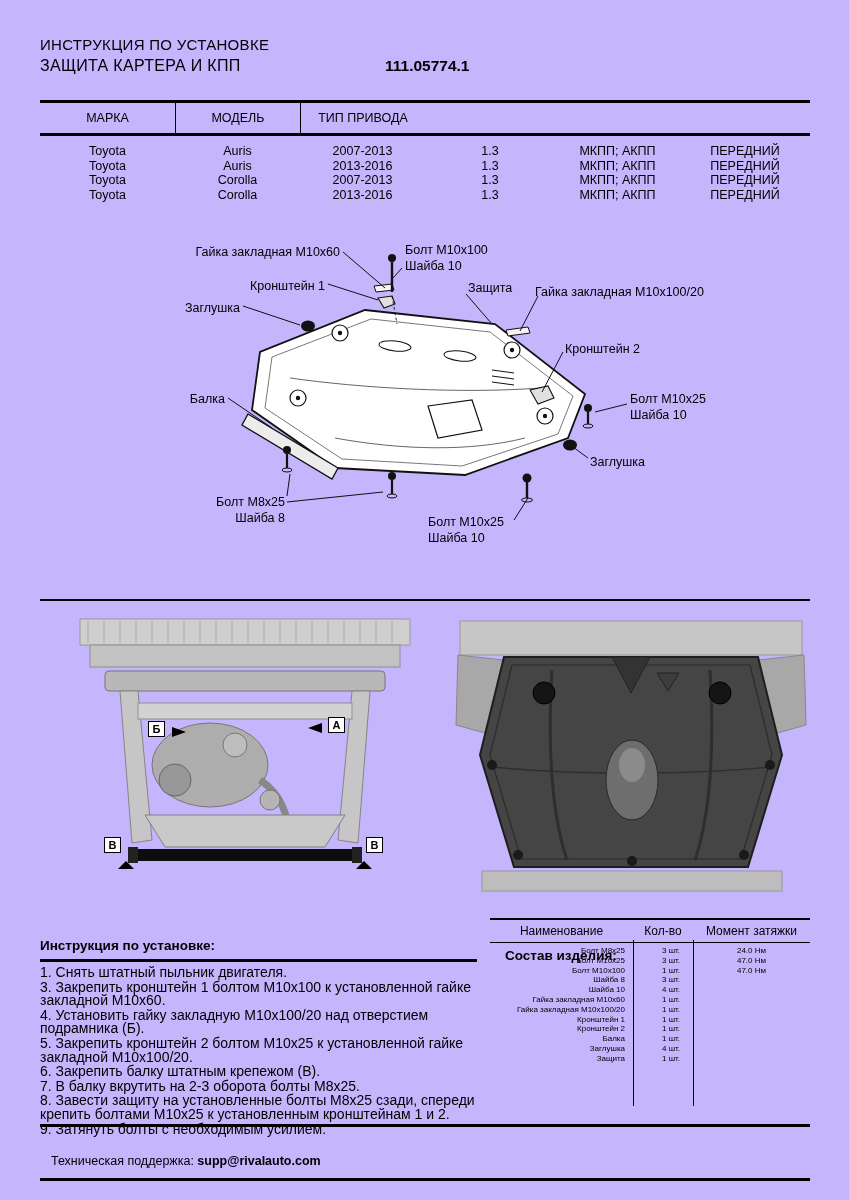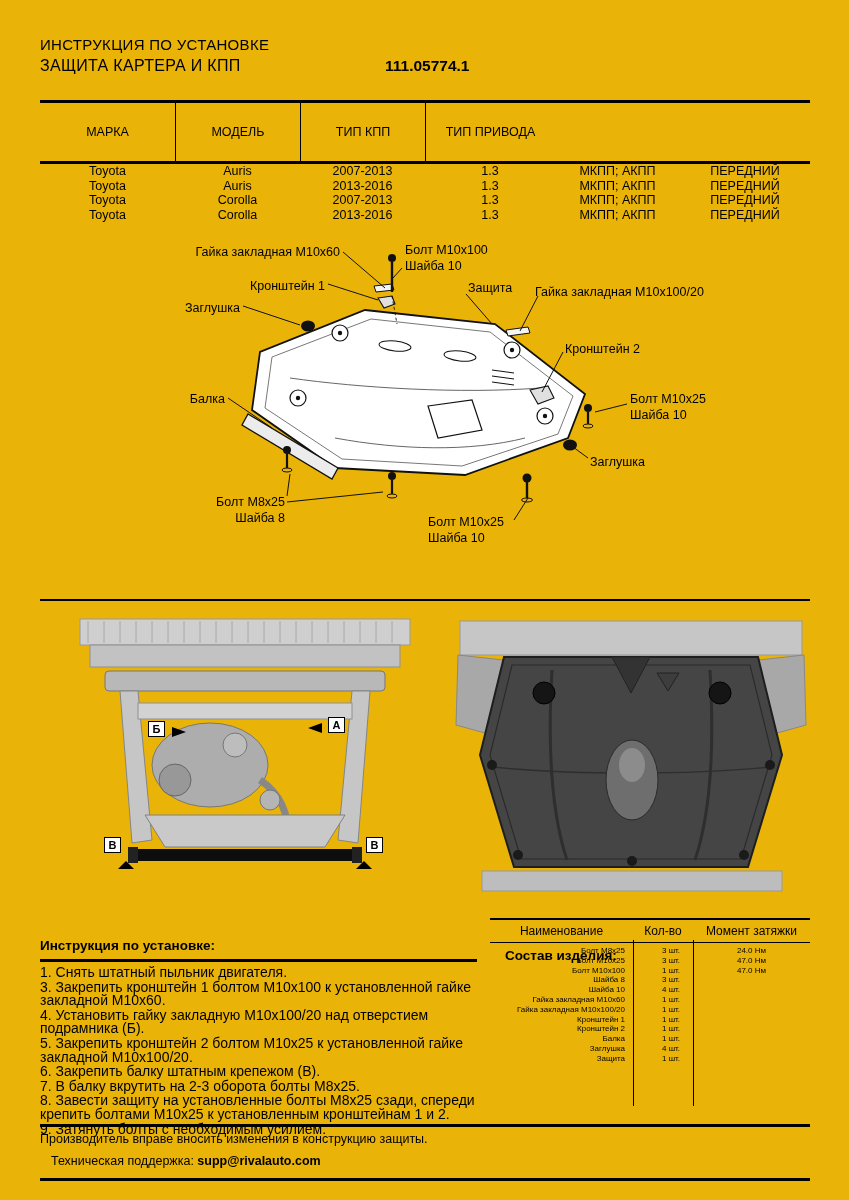--- a/index.html
+++ b/index.html
@@ -1,33 +1,33 @@
 <!DOCTYPE html>
 <html><head>
 <meta charset="utf-8">
 <style>
   * { margin:0; padding:0; box-sizing:border-box; }
   body { font-family:"Liberation Sans", sans-serif; background:#888; }
-  .page { position:relative; width:849px; height:1200px; background:#eab308; color:#000; overflow:hidden; margin:0 auto; }
+  .page { position:relative; width:849px; height:1200px; background:#c4b5fd; color:#000; overflow:hidden; margin:0 auto; }
   .abs { position:absolute; }
   .rule { position:absolute; background:#000; }
 
   
   .h1 { font-size:15px; letter-spacing:.3px; }
   .h2 { font-size:16px; font-weight:normal; letter-spacing:.3px; }
   .pnum { font-size:15.5px; font-weight:bold; }
 
   
   .ftable { position:absolute; left:40px; top:100px; width:770px; }
   .fhead { display:grid; grid-template-columns:135px 125px 125px 130px 125px 130px;
-           border-top:3px solid #000; border-bottom:3px solid #000; height:64px; }
+           border-top:3px solid #000; border-bottom:3px solid #000; height:36px; }
   .hcell { display:flex; align-items:center; justify-content:center; text-align:center;
            font-size:12.5px; line-height:14px; padding:0 6px; }
   .hcell.vl { border-left:1px solid #000; }
-  .fbody { padding-top:0; }
+  .fbody { padding-top:8px; }
   .frow { display:grid; grid-template-columns:135px 125px 125px 130px 125px 130px; height:14.6px; }
   .fcell { text-align:center; font-size:12.5px; line-height:14.6px; }
 
   
   .diagram { position:absolute; left:40px; top:238px; width:770px; height:320px; }
   .callout { position:absolute; font-size:12.5px; line-height:16px; white-space:nowrap; }
   .callout.r { text-align:right; }
 
   
   .photo { position:absolute; }
@@ -59,21 +59,20 @@
 <div class="page">
 
   <div class="abs h1" style="left:40px;top:36px;">ИНСТРУКЦИЯ ПО УСТАНОВКЕ</div>
   <div class="abs h2" style="left:40px;top:57px;">ЗАЩИТА КАРТЕРА И КПП</div>
   <div class="abs pnum" style="left:385px;top:57px;">111.05774.1</div>
 
   <div class="ftable">
     <div class="fhead">
       <div class="hcell">МАРКА</div>
       <div class="hcell vl">МОДЕЛЬ</div>
-      <div class="hcell vl">ТИП КПП</div>
       <div class="hcell vl">ТИП ПРИВОДА</div>
     </div>
     <div class="fbody">
       <div class="frow">
         <div class="fcell">Toyota</div>
         <div class="fcell">Auris</div>
         <div class="fcell">2007-2013</div>
         <div class="fcell">1.3</div>
         <div class="fcell">МКПП; АКПП</div>
         <div class="fcell">ПЕРЕДНИЙ</div>
@@ -338,20 +337,19 @@
           <div class="pc qty">1 шт.</div>
           <div class="pc tq"></div>
         </div>
     </div>
   </div>
 
   <div class="rule" style="left:633px;top:940px;width:1px;height:166px;"></div>
   <div class="rule" style="left:693px;top:940px;width:1px;height:166px;"></div>
 
   <div class="rule" style="left:40px;top:1124px;width:770px;height:2.5px;"></div>
-  <div class="abs foot-text" style="left:40px;top:1132px;">Производитель вправе вносить изменения в конструкцию защиты.</div>
   <div class="abs foot-text" style="left:51px;top:1154px;">
     <span>Техническая поддержка:</span>
     <b>supp@rivalauto.com</b>
   </div>
   <div class="rule" style="left:40px;top:1178px;width:770px;height:2.5px;"></div>
 
 </div>
 
 </body></html>

